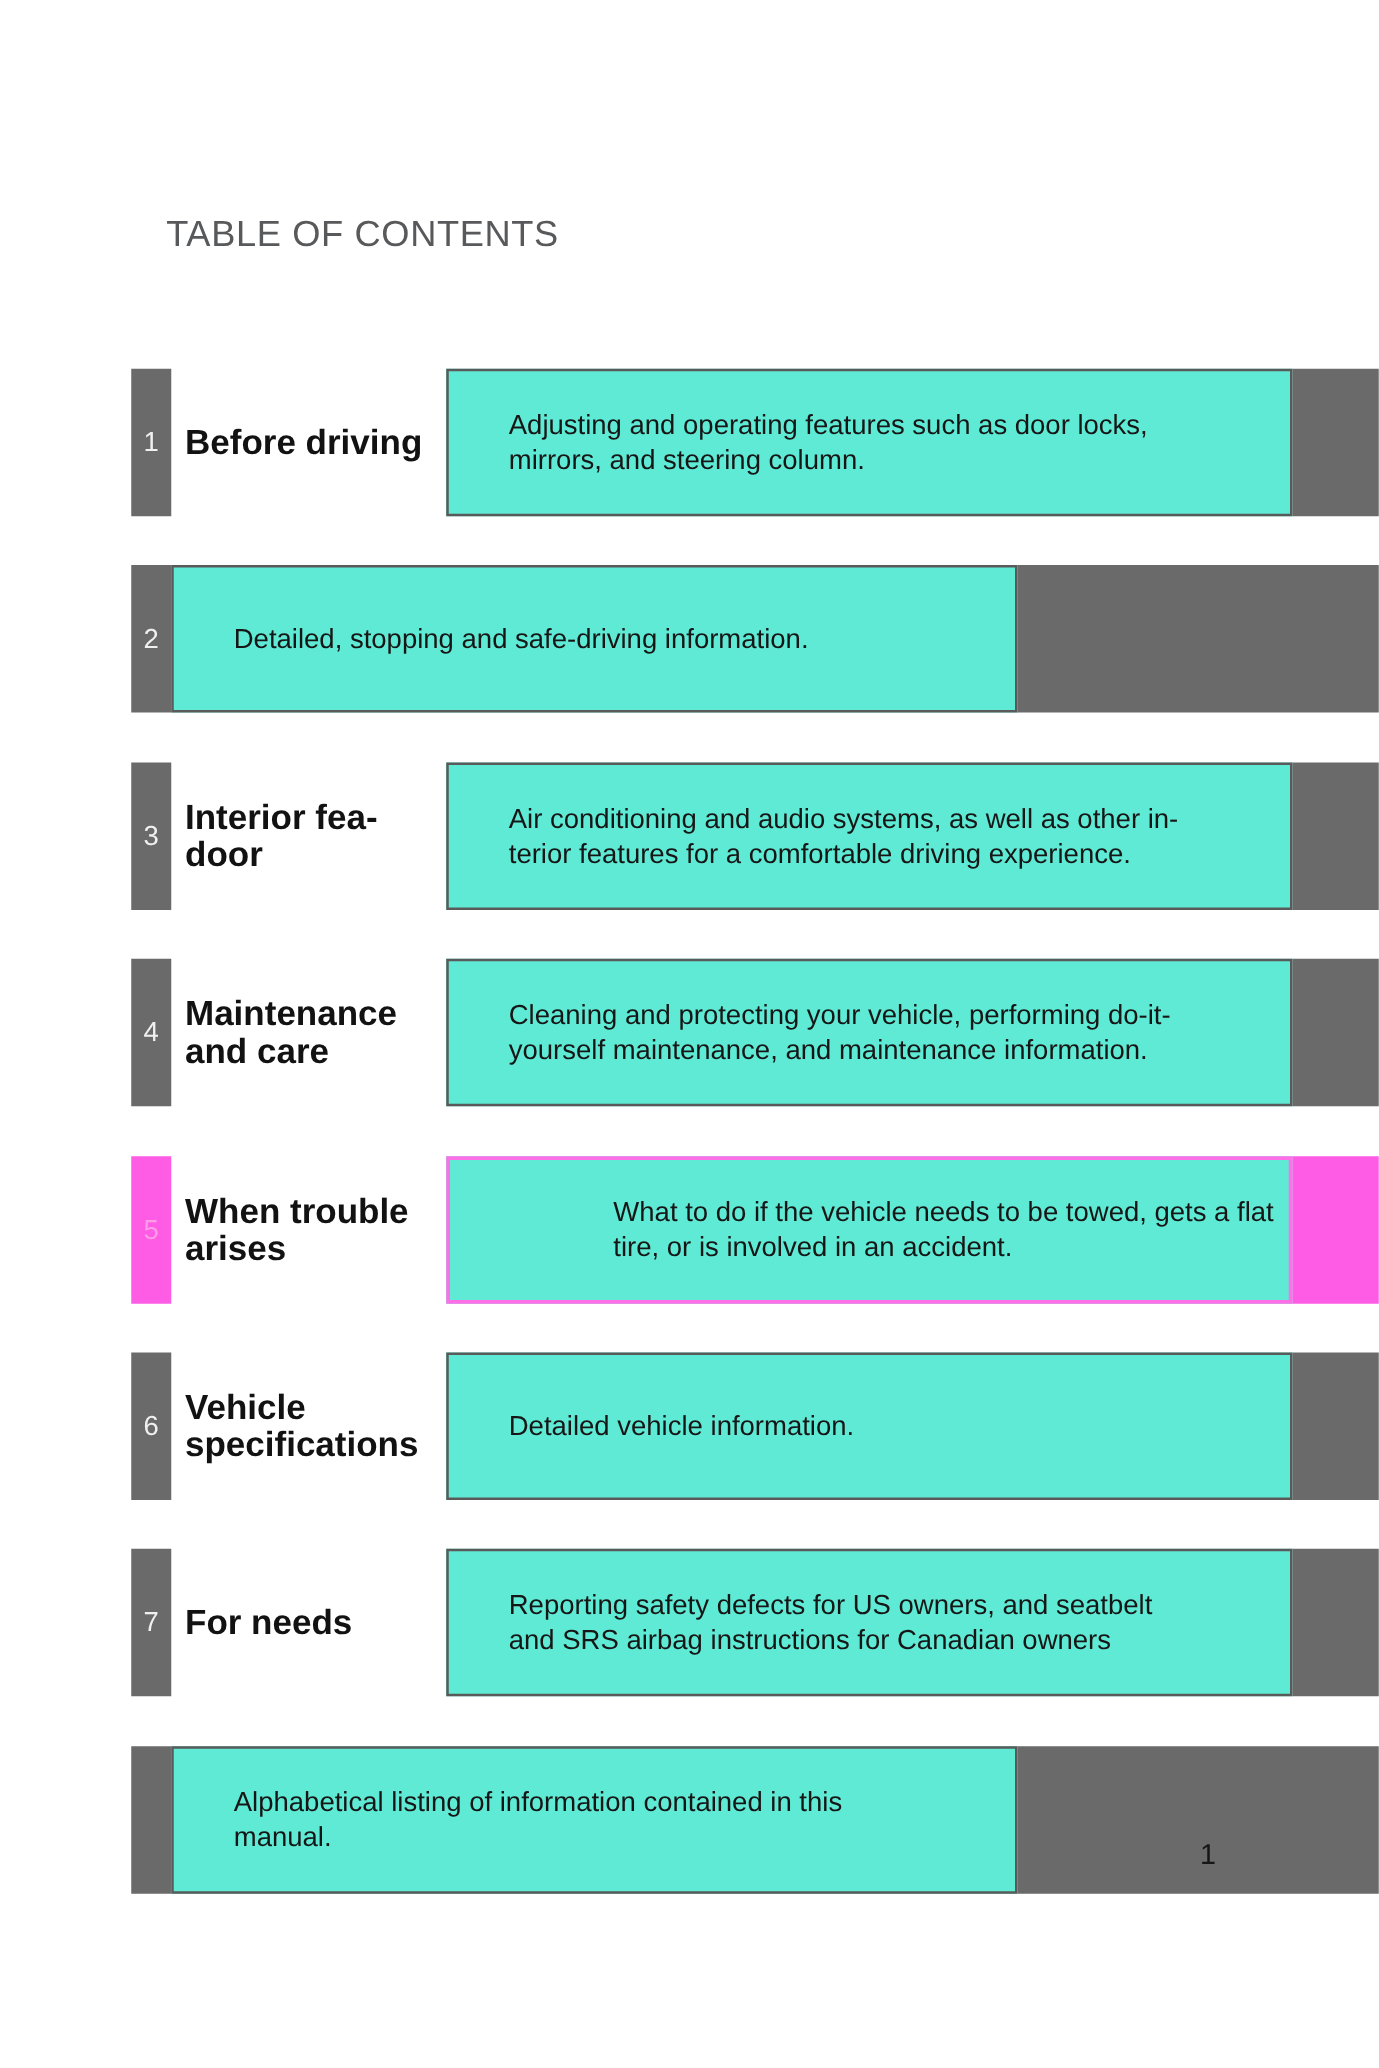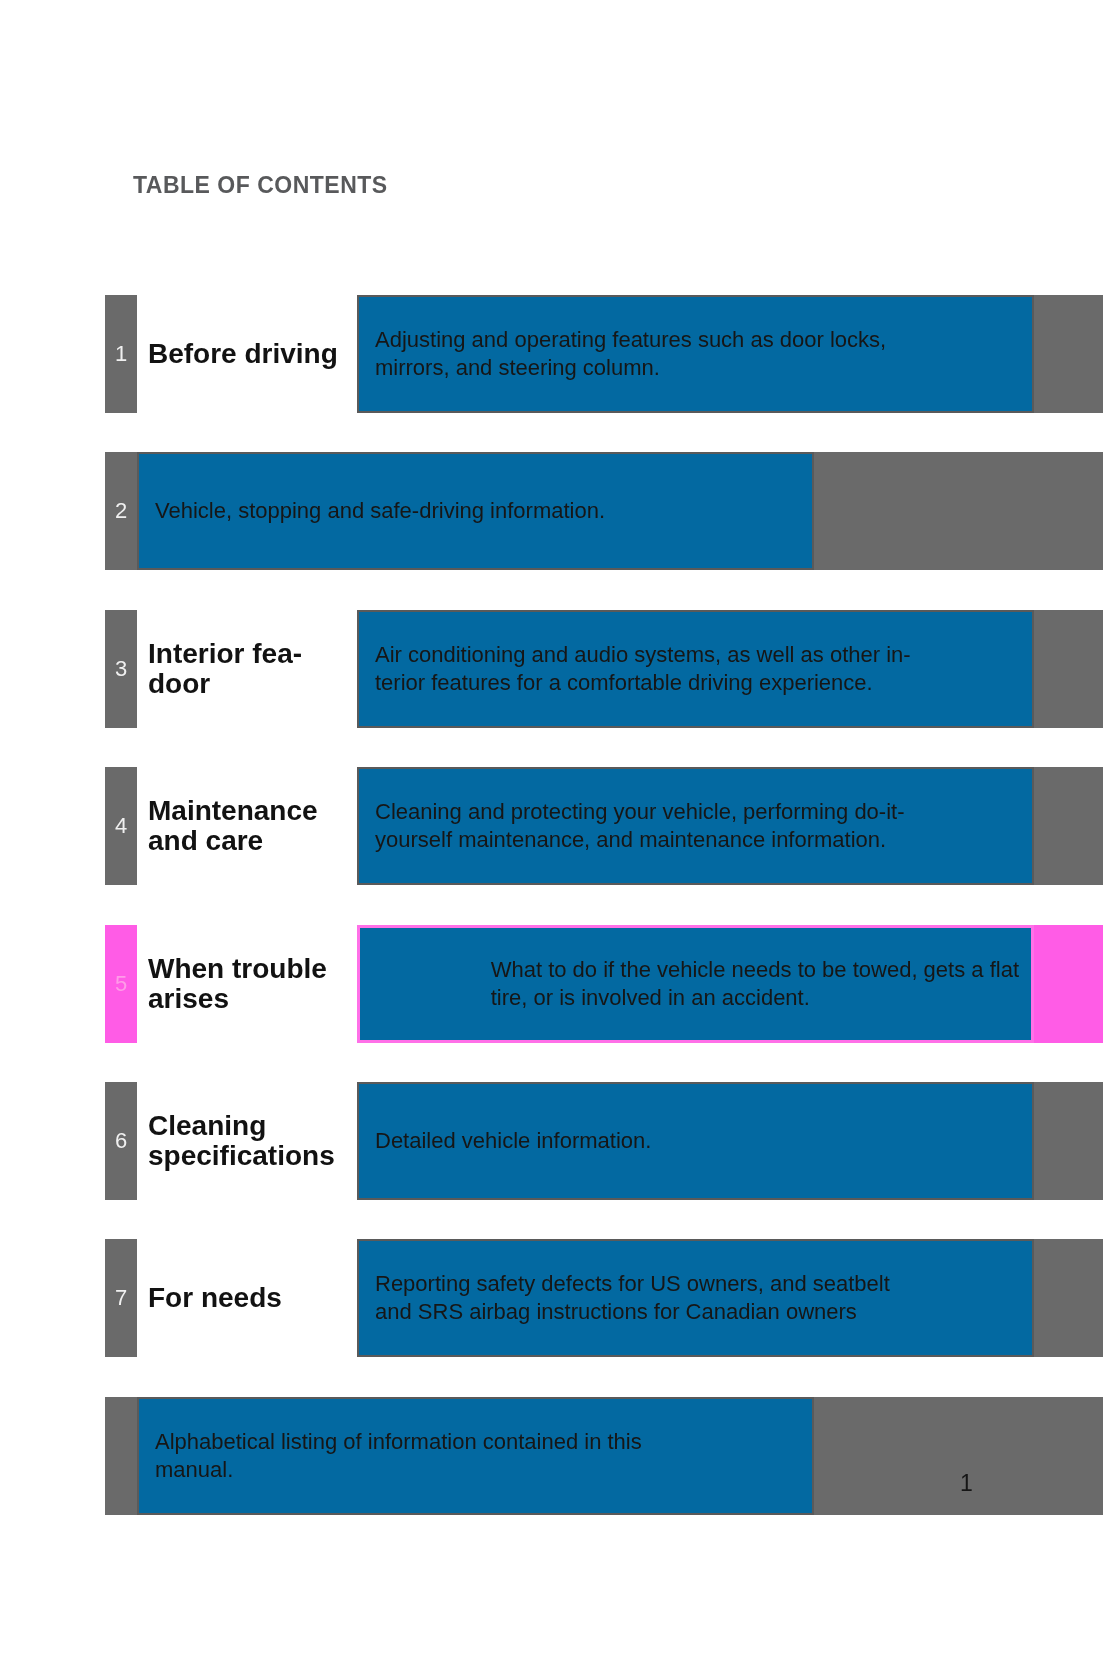--- a/index.html
+++ b/index.html
@@ -15,22 +15,22 @@
     width:1103px;height:1654px;
     background:#ffffff;
     font-family:"Liberation Sans", sans-serif;
     position:relative;
     overflow:hidden;
   }
   .page-title{
     position:absolute;
     left:133px;top:172px;
     margin:0;
-    font-size:23px;
-    font-weight:bold;
+    font-size:29px;
+    font-weight:normal;
     letter-spacing:0.5px;
     color:var(--heading-gray);
   }
   .toc{
     position:absolute;
     top:295px;left:0;right:0;
     display:flex;
     flex-direction:column;
     gap:39.4px;
   }
@@ -62,23 +62,24 @@
     font-size:28px;
     line-height:30px;
     font-weight:bold;
     color:#121212;
     white-space:pre-line;
   }
   .desc-box{
     width:677px;
     flex:0 0 auto;
     border:2px solid var(--border-gray);
-    background:#0369a1;
+    background:#5eead4;
     display:flex;
     align-items:center;
+    padding-left:32px;
   }
   .desc{
     padding:0 12px 0 16px;
     font-size:22px;
     line-height:28px;
     color:#161616;
     white-space:pre-line;
   }
   .right-tab{
     flex:1 1 auto;
@@ -118,21 +119,21 @@
 mirrors, and steering column.</div>
     </div>
     <div class="tab right-tab"></div>
   </div>
 
   <div class="row">
     <div class="tab left-tab">
       <span class="num">2</span>
     </div>
     <div class="desc-box">
-      <div class="desc">Vehicle, stopping and safe-driving information.</div>
+      <div class="desc">Detailed, stopping and safe-driving information.</div>
     </div>
     <div class="tab right-tab"></div>
   </div>
 
   <div class="row">
     <div class="tab left-tab">
       <span class="num">3</span>
     </div>
     <div class="title">Interior fea-
 door</div>
@@ -166,21 +167,21 @@
       <div class="desc">What to do if the vehicle needs to be towed, gets a flat
 tire, or is involved in an accident.</div>
     </div>
     <div class="tab right-tab"></div>
   </div>
 
   <div class="row">
     <div class="tab left-tab">
       <span class="num">6</span>
     </div>
-    <div class="title">Cleaning
+    <div class="title">Vehicle
 specifications</div>
     <div class="desc-box">
       <div class="desc">Detailed vehicle information.</div>
     </div>
     <div class="tab right-tab"></div>
   </div>
 
   <div class="row">
     <div class="tab left-tab">
       <span class="num">7</span>

